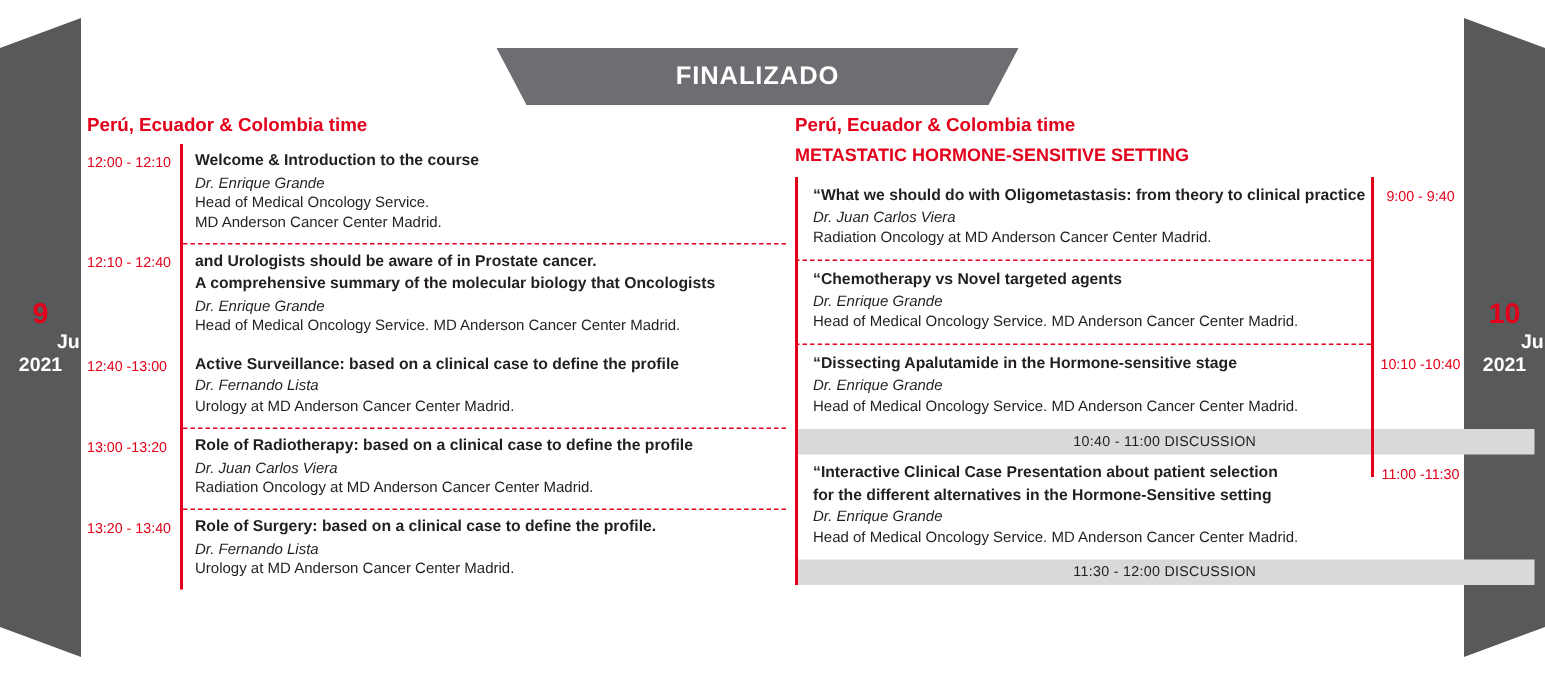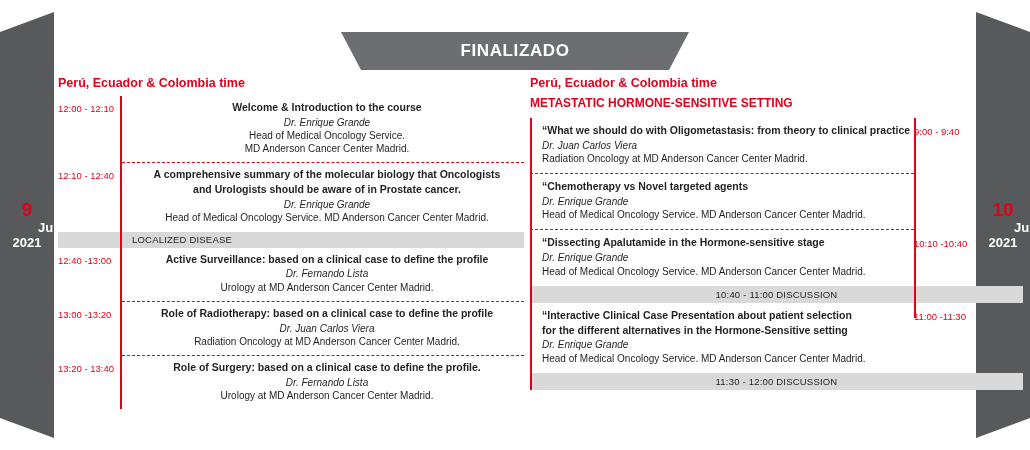--- a/index.html
+++ b/index.html
@@ -12,21 +12,21 @@
     height: 450px;
     font-family: "Liberation Sans", sans-serif;
     position: relative;
     overflow: hidden;
     color: #231f20;
   }
 
   
   .banner {
     position: absolute;
-    left: 341px;
+    left: 331px;
     top: 32px;
     width: 348px;
     height: 38px;
   }
   .banner svg { display: block; }
   .banner-label {
     position: absolute;
     left: 0;
     top: 0;
     width: 348px;
@@ -129,21 +129,20 @@
     color: #e2001a;
     font-size: 9.5px;
     padding-top: 2px;
     padding-right: 6px;
     box-sizing: border-box;
     text-align: left;
   }
   .row-l .body {
     padding-left: 10px;
     flex: 1;
-    text-align: center;
   }
   .dashed-sep {
     border-top: 1px dashed #e2001a;
     margin-left: 64px;
   }
   .grayband {
     background: #d9d9d9;
     height: 16px;
     display: flex;
     align-items: center;
@@ -185,20 +184,21 @@
     flex: 0 0 384px;
     padding-left: 12px;
     box-sizing: border-box;
   }
   .row-r .time {
     flex: 1;
     color: #e2001a;
     font-size: 9.5px;
     padding-left: 0;
     padding-top: 2px;
+    text-align: center;
   }
   .dashed-sep-r {
     border-top: 1px dashed #e2001a;
     width: 384px;
   }
   .grayband-r {
     background: #d9d9d9;
     height: 17px;
     display: flex;
     align-items: center;
@@ -273,28 +273,27 @@
         <p class="speaker">Dr. Enrique Grande</p>
         <p class="affil">Head of Medical Oncology Service.</p>
         <p class="affil">MD Anderson Cancer Center Madrid.</p>
       </div>
     </div>
     <div class="dashed-sep"></div>
 
     <div class="row-l">
       <div class="time">12:10 - 12:40</div>
       <div class="body">
+        <p class="talk-title">and Urologists should be aware of in Prostate cancer.</p>
         <p class="talk-title">A comprehensive summary of the molecular biology that Oncologists</p>
-        <p class="talk-title">and Urologists should be aware of in Prostate cancer.</p>
         <p class="speaker">Dr. Enrique Grande</p>
         <p class="affil">Head of Medical Oncology Service. MD Anderson Cancer Center Madrid.</p>
       </div>
     </div>
 
-    <div class="grayband full-left">LOCALIZED DISEASE</div>
 
     <div class="row-l">
       <div class="time">12:40 -13:00</div>
       <div class="body">
         <p class="talk-title">Active Surveillance: based on a clinical case to define the profile</p>
         <p class="speaker">Dr. Fernando Lista</p>
         <p class="affil">Urology at MD Anderson Cancer Center Madrid.</p>
       </div>
     </div>
     <div class="dashed-sep"></div>

